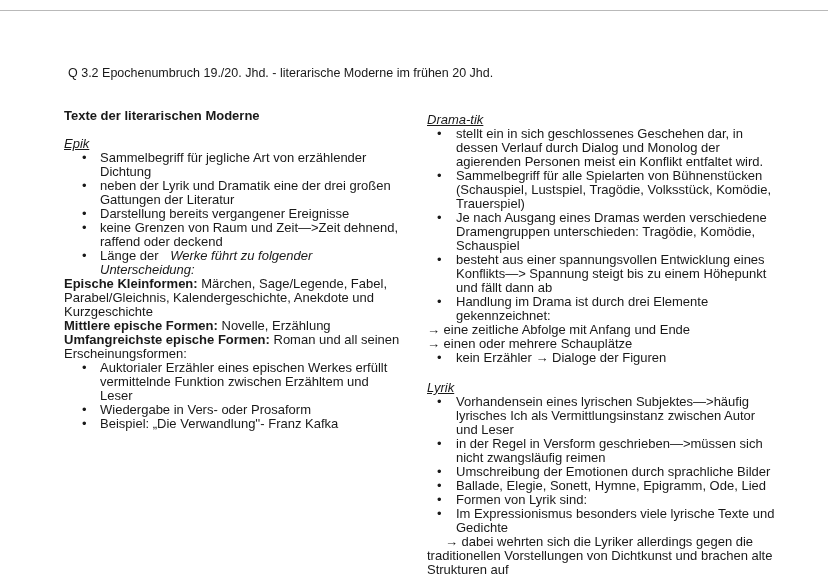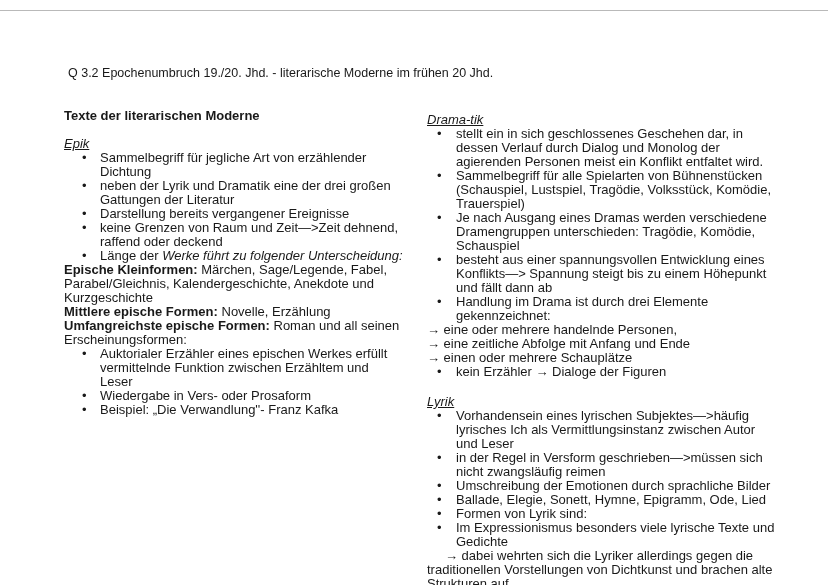--- a/index.html
+++ b/index.html
@@ -42,21 +42,21 @@
   ul.bullets li { position: relative; padding-left: 36px; margin: 0; }
   ul.bullets li::before {
     content: "\2022";
     position: absolute; left: 18px; top: 0;
   }
   .col-right ul.bullets li { padding-left: 29px; }
   .col-right ul.bullets li::before { left: 10px; }
 
   p { margin: 0; }
   .bold { font-weight: 700; }
-  .ital { font-style: italic; }
+  .ital { font-style: italic; margin-left: 8px; }
   .arrow-line { margin: 0; }
   .arrow-note-indent { text-indent: 18px; }
   .section-gap { height: 16px; }
 </style>
 </head>
 <body>
 
 <div class="page">
 
   <div class="top-rule"></div>
@@ -96,21 +96,20 @@
     <p class="sub-heading">Drama-tik</p>
 
     <ul class="bullets">
       <li>stellt ein in sich geschlossenes Geschehen dar, in dessen Verlauf durch Dialog und Monolog der agierenden Personen meist ein Konflikt entfaltet wird.</li>
       <li>Sammelbegriff für alle Spielarten von Bühnenstücken (Schauspiel, Lustspiel, Tragödie, Volksstück, Komödie, Trauerspiel)</li>
       <li>Je nach Ausgang eines Dramas werden verschiedene Dramengruppen unterschieden: Tragödie, Komödie, Schauspiel</li>
       <li>besteht aus einer spannungsvollen Entwicklung eines Konflikts—&gt; Spannung steigt bis zu einem Höhepunkt und fällt dann ab</li>
       <li>Handlung im Drama ist durch drei Elemente gekennzeichnet:</li>
     </ul>
 
-    <p class="arrow-line">→ eine oder mehrere handelnde Personen,</p>
     <p class="arrow-line">→ eine zeitliche Abfolge mit Anfang und Ende</p>
     <p class="arrow-line">→ einen oder mehrere Schauplätze</p>
 
     <ul class="bullets">
       <li>kein Erzähler → Dialoge der Figuren</li>
     </ul>
 
     <div class="section-gap"></div>
 
     <p class="sub-heading">Lyrik</p>

